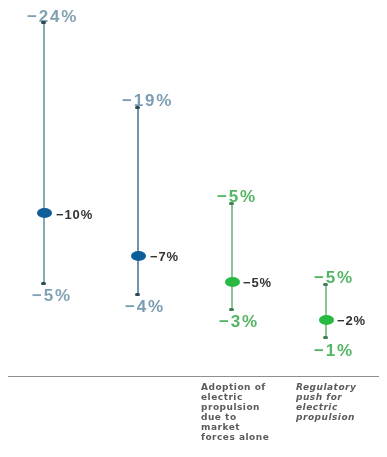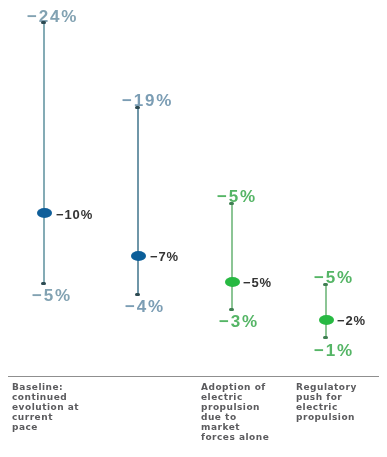--- a/index.html
+++ b/index.html
@@ -59,29 +59,24 @@
     <div class="cap" style="left: 323px; top: 283px; background: rgb(63, 127, 82);"></div>
     <div class="cap" style="left: 323px; top: 336px; background: rgb(63, 127, 82);"></div>
     <div class="dot" style="left: 319px; top: 315px; background: rgb(39, 185, 66);"></div>
     <div class="midlbl" style="left: 337px; top: 313px; color: rgb(51, 51, 51);">−2%</div>
     <div class="endlbl" style="left: 314px; top: 341px; color: rgb(85, 181, 102);">−1%</div>
   </div>
 
   <div class="divider" style="background: rgb(143, 143, 143);"></div>
 
   <div class="catrow">
-    <div class="cat" style="left: 12px; color: rgb(91, 91, 94);">Baseline:
-continued
-evolution at
-current
-pace</div>
     <div class="cat" style="left: 201px; color: rgb(91, 91, 94);">Adoption of
 electric
 propulsion
 due to
 market
 forces alone</div>
-    <div class="cat" style="left: 296px; color: rgb(91, 91, 94);">Regulatory
+    <div class="cat" style="left: 296px; color: rgb(91, 91, 94); font-style: italic;">Regulatory
 push for
 electric
 propulsion</div>
   </div>
 </div>
 
 </body></html>

